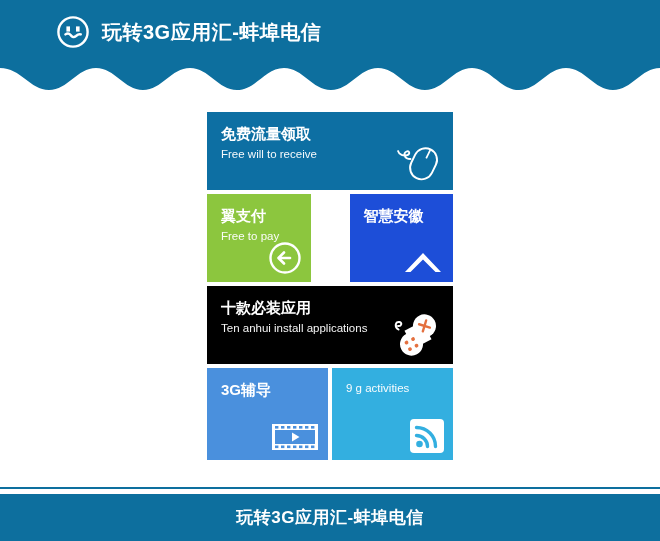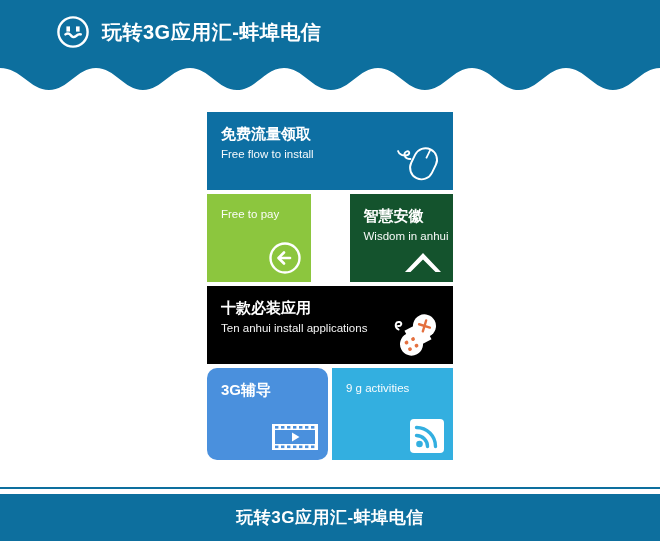--- a/index.html
+++ b/index.html
@@ -165,48 +165,48 @@
     C 124,34 115,12 96,12
     C 77,12 68,34 49,34
     C 30,34 21,12 0,12 Z"></path>
 </svg>
 
 <div id="tiles">
 
   <div class="tile-row">
     <div class="tile tile-wide" style="background:#0d6fa3;">
       <p class="tile-title">免费流量领取</p>
-      <p class="tile-sub">Free flow to install</p>
+      <p class="tile-sub">Free will to receive</p>
       <span class="tile-icon">
         <svg width="50" height="40" viewBox="0 0 50 40" xmlns="http://www.w3.org/2000/svg">
           <g transform="rotate(26 30 21)">
             <rect x="18" y="5" width="23" height="32" rx="11.5" ry="11.5" fill="none" stroke="#ffffff" stroke-width="1.9"></rect>
             <line x1="29.5" y1="5" x2="29.5" y2="15" stroke="#ffffff" stroke-width="1.7"></line>
           </g>
           <path d="M16.5 16 C 10 16 9 10 12.5 8.5 C 15.5 7.2 16.5 11 13.2 12.2 C 9.5 13.6 5 11.5 4 8" fill="none" stroke="#ffffff" stroke-width="1.8" stroke-linecap="round"></path>
         </svg>
       </span>
     </div>
   </div>
 
   <div class="tile-row">
     <div class="tile tile-half tile-h88" style="background:#8cc63e;">
+      <p class="tile-title">翼支付</p>
       <p class="tile-sub">Free to pay</p>
       <span class="tile-icon">
         <svg width="34" height="34" viewBox="0 0 34 34" xmlns="http://www.w3.org/2000/svg">
           <circle cx="17" cy="17" r="14.5" fill="none" stroke="#ffffff" stroke-width="2.4"></circle>
           <path d="M22 17 L11.5 17" stroke="#ffffff" stroke-width="2.6" stroke-linecap="round"></path>
           <path d="M16 11.5 L10.5 17 L16 22.5" fill="none" stroke="#ffffff" stroke-width="2.6" stroke-linecap="round" stroke-linejoin="round"></path>
         </svg>
       </span>
     </div>
 
-    <div class="tile tile-half tile-h88" style="background:#14532d;margin-left:35px;">
+    <div class="tile tile-half tile-h88" style="background:#1d4ed8;margin-left:35px;">
       <p class="tile-title">智慧安徽</p>
-      <p class="tile-sub">Wisdom in anhui</p>
       <span class="tile-icon">
         <svg width="42" height="28" viewBox="0 0 42 28" xmlns="http://www.w3.org/2000/svg">
           <path d="M3 25 L21 6 L39 25 L33.5 25 L21 12.5 L8.5 25 Z" fill="#ffffff"></path>
         </svg>
       </span>
     </div>
   </div>
 
   <div class="tile-row">
     <div class="tile tile-wide" style="background:#000000;">
@@ -229,21 +229,21 @@
             <line x1="32" y1="13" x2="40" y2="21"></line>
             <line x1="40" y1="13" x2="32" y2="21"></line>
           </g>
           <path d="M6.5 16.5 C 2 14 3.5 8 7.5 9 C 10.5 9.8 9.5 13.5 6 13" fill="none" stroke="#ffffff" stroke-width="2" stroke-linecap="round"></path>
         </svg>
       </span>
     </div>
   </div>
 
   <div class="tile-row">
-    <div class="tile tile-half tile-h92" style="background:#4a90dd;border-radius:10px;">
+    <div class="tile tile-half tile-h92" style="background:#4a90dd;">
       <p class="tile-title">3G辅导</p>
       <span class="tile-icon">
         <svg width="48" height="32" viewBox="0 0 48 32" xmlns="http://www.w3.org/2000/svg">
           <rect x="1" y="3" width="46" height="26" fill="#ffffff"></rect>
           <rect x="4" y="9" width="40" height="14" fill="#4a90dd"></rect>
           <g fill="#4a90dd">
             <rect x="4" y="5" width="3.4" height="2.6"></rect>
             <rect x="10" y="5" width="3.4" height="2.6"></rect>
             <rect x="16" y="5" width="3.4" height="2.6"></rect>
             <rect x="22" y="5" width="3.4" height="2.6"></rect>

